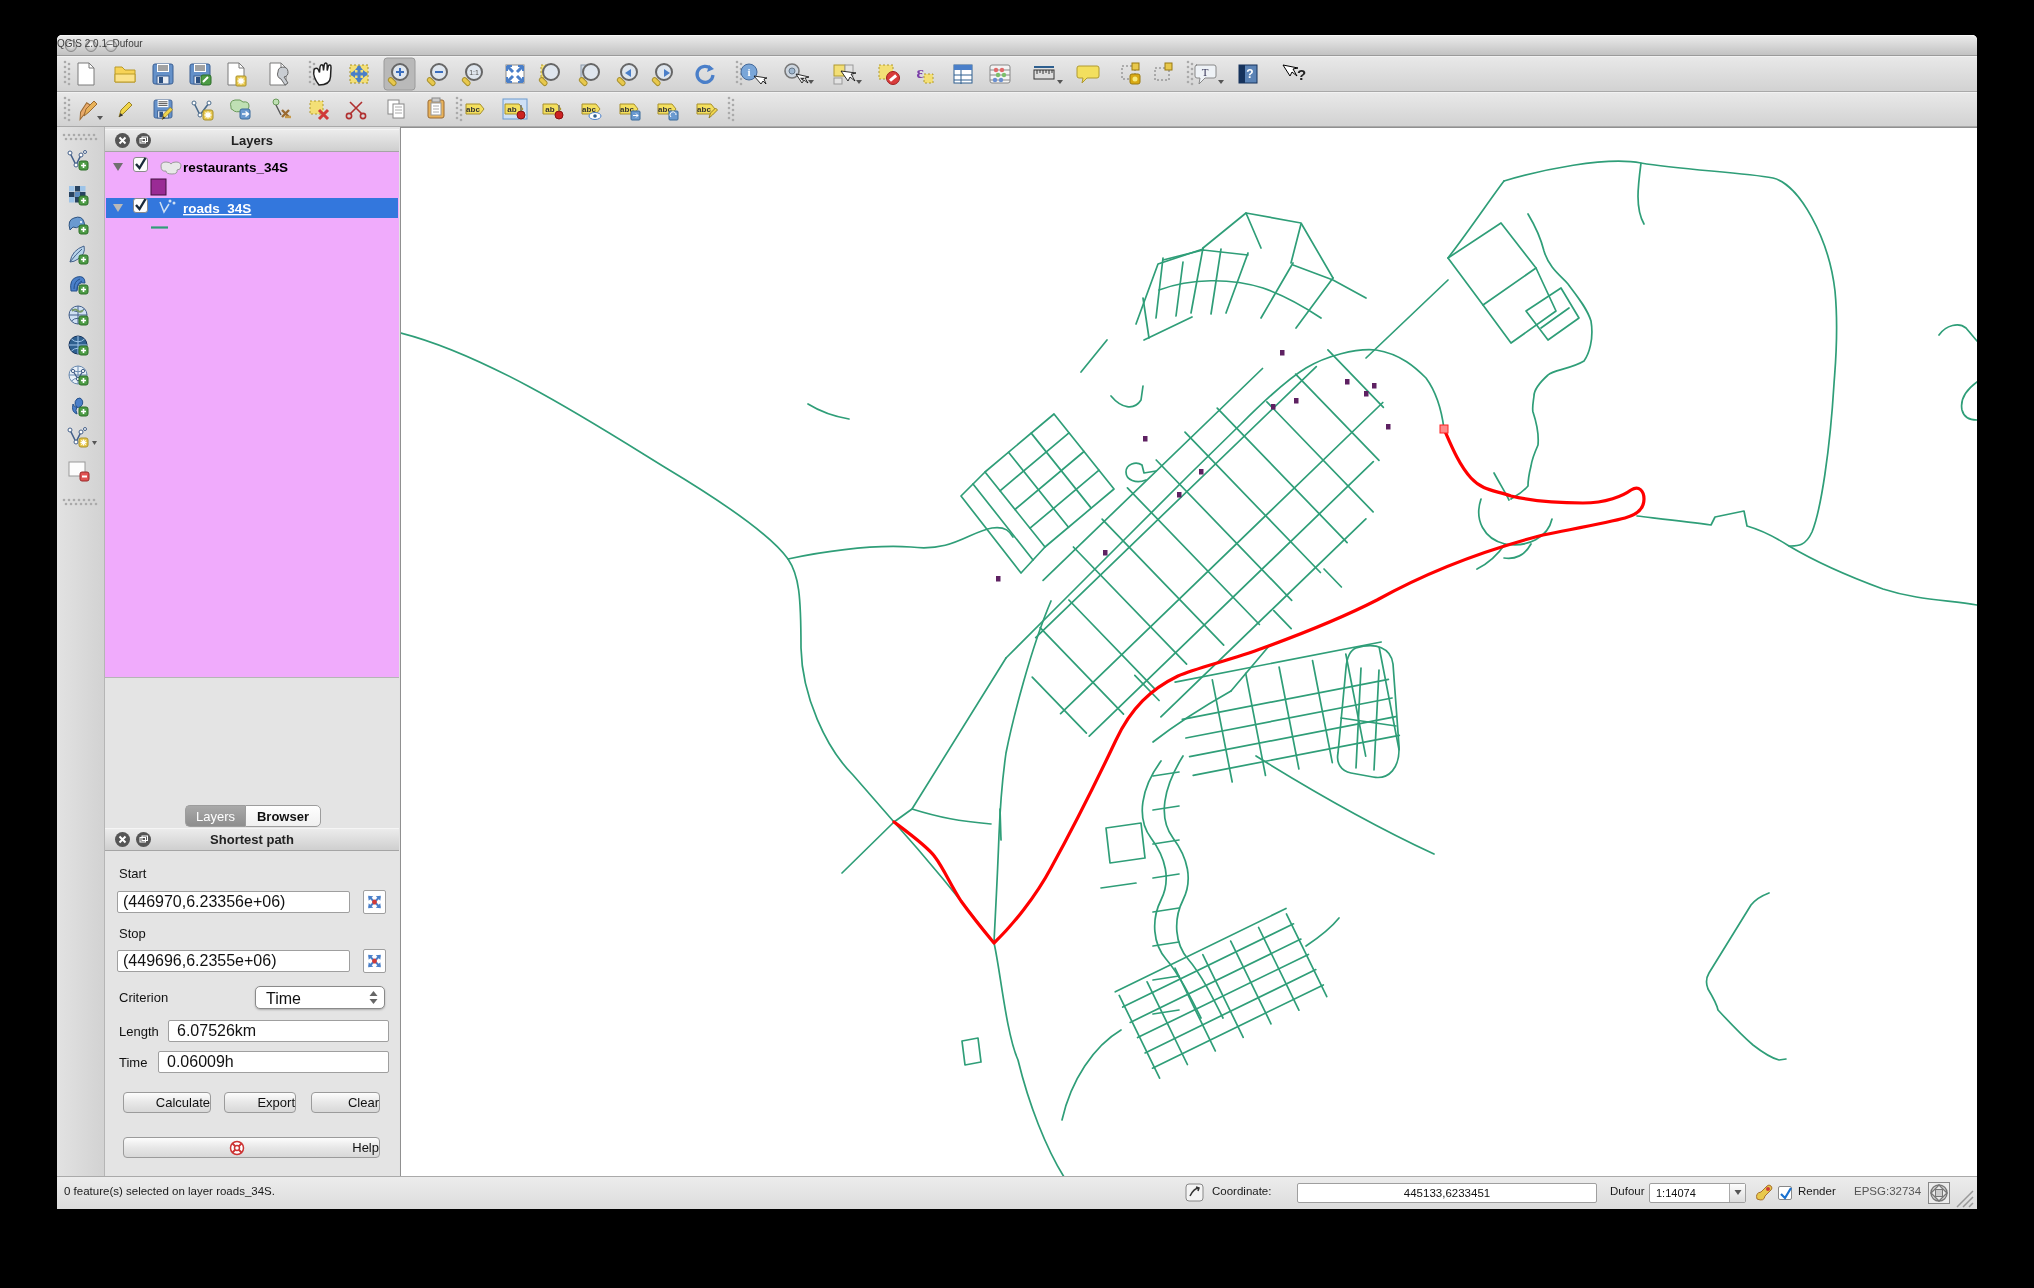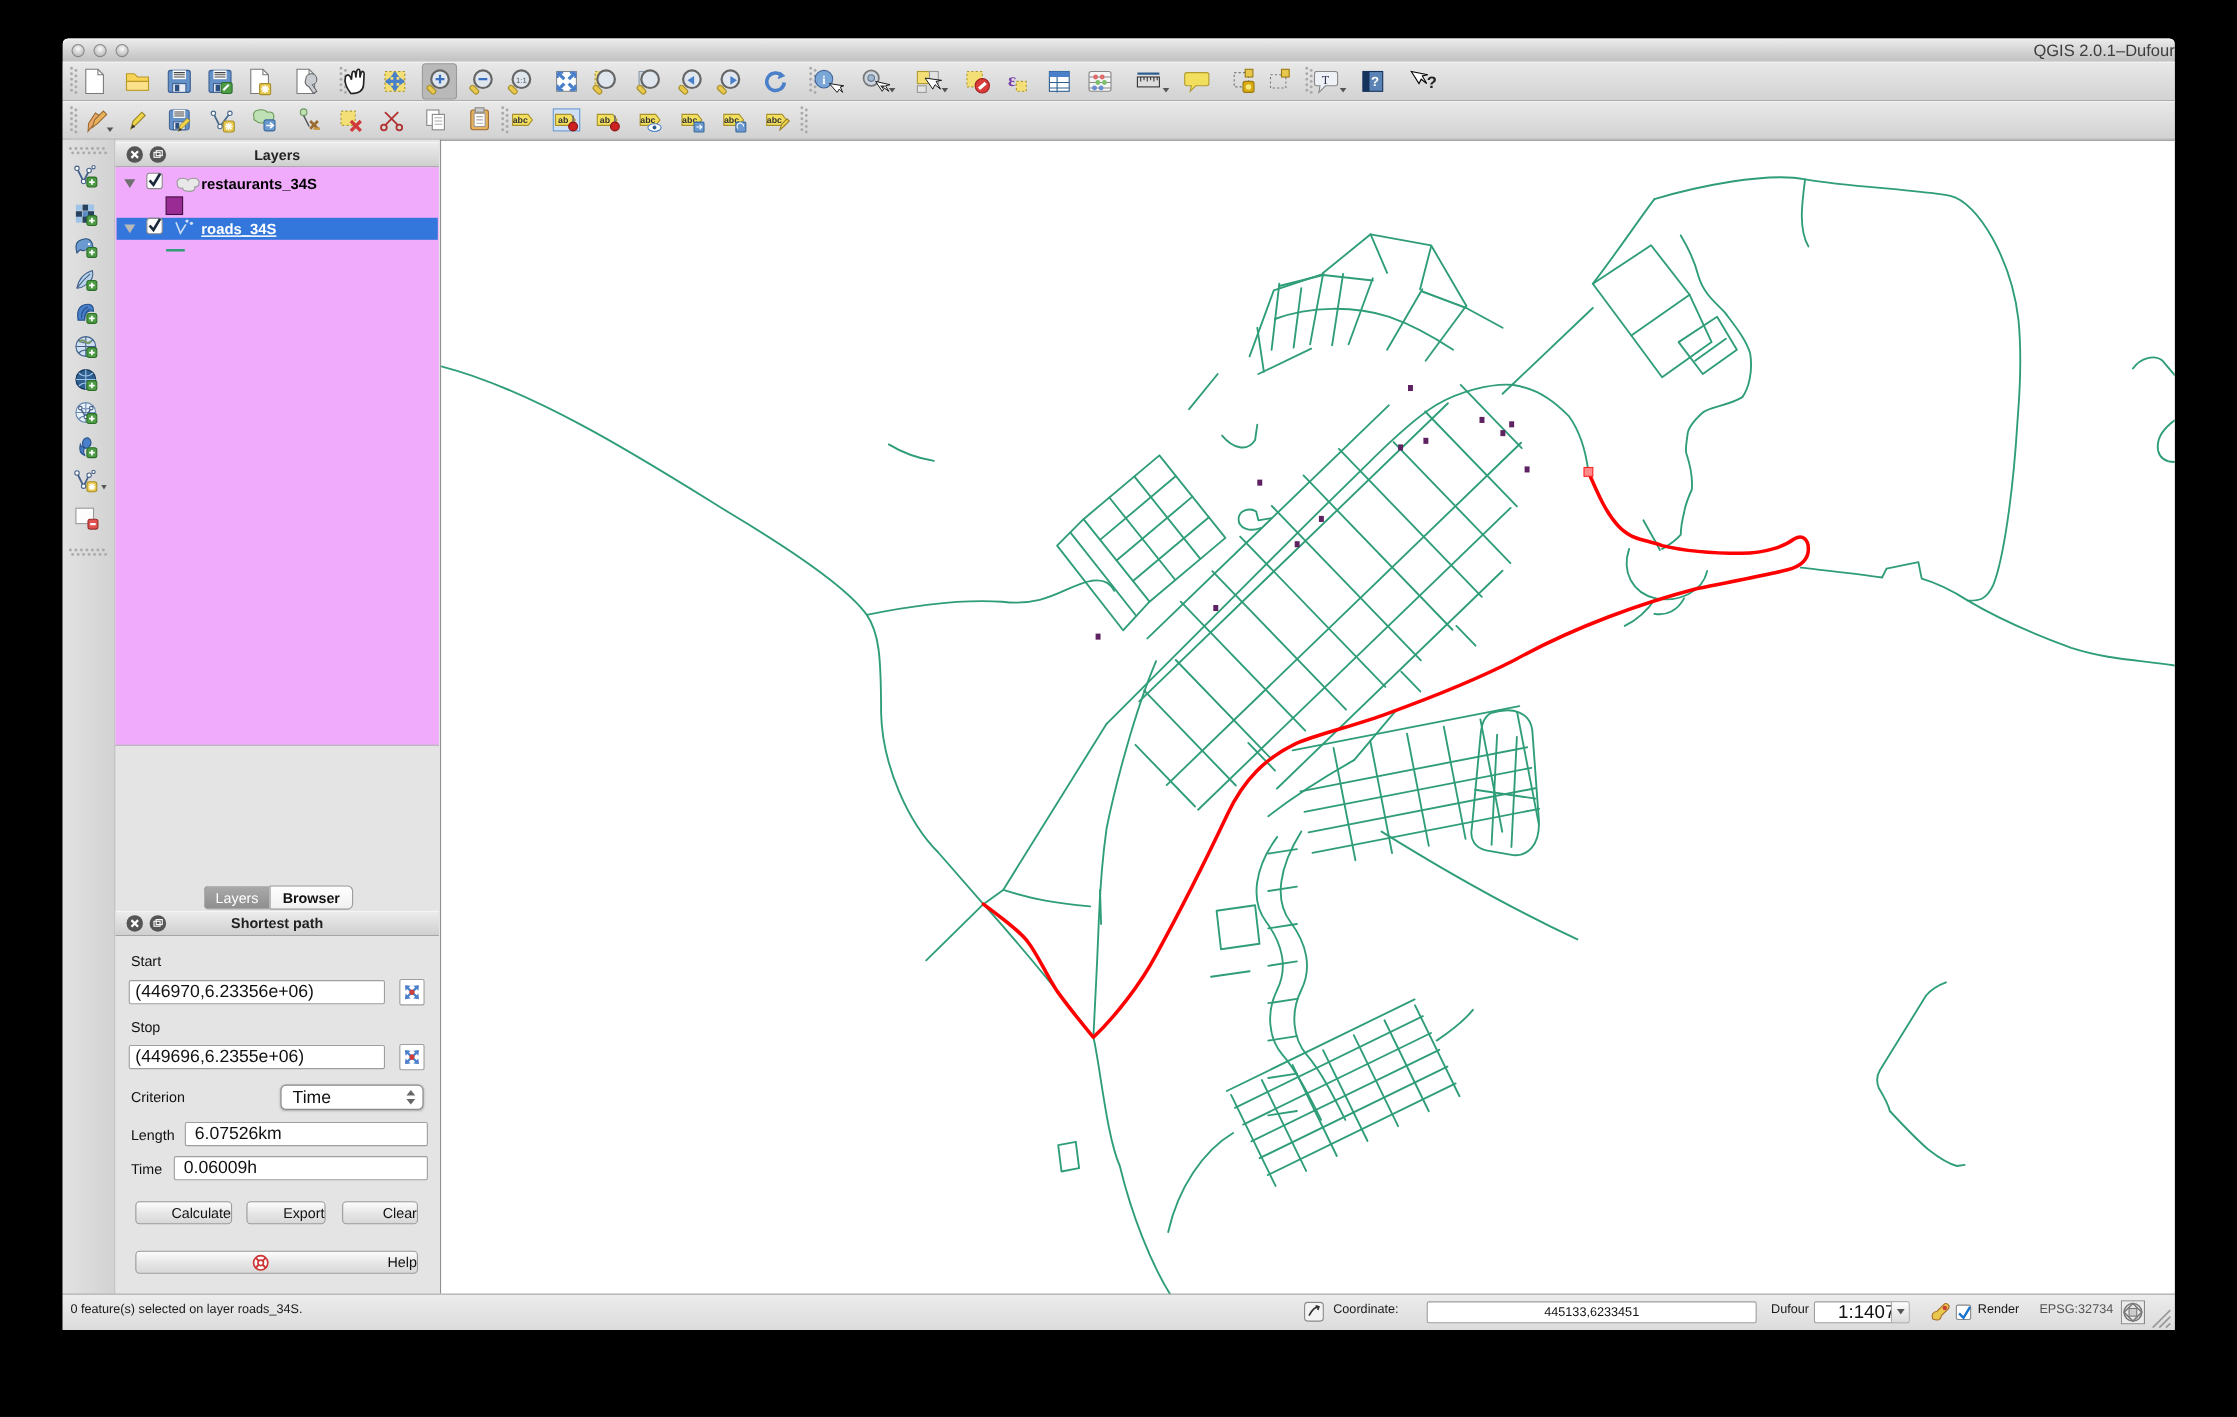--- a/index.html
+++ b/index.html
@@ -1,19 +1,19 @@
 <!DOCTYPE html>
 <html><head><meta charset="utf-8">
 <style>
 *{margin:0;padding:0;box-sizing:border-box}
 html,body{width:2034px;height:1288px;background:#000;font-family:"Liberation Sans",sans-serif;overflow:hidden}
 #win{position:absolute;left:57px;top:35px;width:1920px;height:1174px;background:#e3e3e3;border-radius:5px 5px 0 0}
 #title{position:absolute;left:0;top:0;width:100%;height:21px;border-radius:5px 5px 0 0;
  background:linear-gradient(#ececec,#d5d5d5 55%,#c2c2c2);border-bottom:1px solid #9a9a9a;box-shadow:inset 0 1px 0 #f7f7f7}
-#title .t{position:absolute;left:0;right:0;top:3px;text-align:right;font-size:15px;color:#3d3d3d}
+#title .t{position:absolute;left:0;right:16px;top:3px;text-align:left;font-size:10px;color:#3d3d3d}
 .tl{position:absolute;top:5px;width:12px;height:12px;border-radius:6px;
  background:radial-gradient(circle at 50% 35%,#fbfbfb,#c9c9c9 60%,#ababab);border:1px solid #898989}
 .tbar{position:absolute;left:0;width:100%;background:linear-gradient(#e9e9e9,#d2d2d2);border-bottom:1px solid #a9a9a9;box-shadow:inset 0 1px 0 #f2f2f2}
 #tb1{top:21px;height:36px}
 #tb2{top:57px;height:35px}
 #lstrip{position:absolute;left:0;top:92px;width:48px;height:1049px;background:linear-gradient(90deg,#e2e2e2,#d2d2d2);border-right:1px solid #b5b5b5}
 #panels{position:absolute;left:48px;top:92px;width:294px;height:1049px;background:#e4e4e4}
 .dockhead{position:absolute;left:0;width:294px;height:23px;background:linear-gradient(#ededed,#cfcfcf);border-bottom:1px solid #a5a5a5;box-shadow:inset 0 1px 0 #f5f5f5}
 .dockhead .dt{position:absolute;left:0;right:0;top:4px;text-align:center;font-size:13px;font-weight:bold;color:#222}
 .dbtn{position:absolute;top:4px;width:15px;height:15px;border-radius:8px;background:#555;color:#fff}
@@ -750,21 +750,21 @@
     </div>
  <div id="status">
       <div class="sb" style="left:7px">0 feature(s) selected on layer roads_34S.</div>
       <svg width="20" height="20" style="position:absolute;left:1128px;top:6px">
         <rect x="1" y="1" width="17" height="17" rx="3" fill="#f4f4f4" stroke="#888"></rect>
         <path d="M5,13 q4,-8 9,-8 m-3,-1 l3,1 -1,3" fill="none" stroke="#333" stroke-width="1.5"></path>
       </svg>
       <div class="sb" style="left:1155px">Coordinate:</div>
       <div class="inp" style="left:1240px;top:6px;width:300px;height:20px;line-height:18px;text-align:center;font-size:11.5px">445133,6233451</div>
       <div class="sb" style="left:1553px">Dufour</div>
-      <div class="inp" style="left:1592px;top:6px;width:87px;height:20px;line-height:18px;font-size:17px;padding-left:21px">1:14074<span style="position:absolute;right:0;top:0;width:16px;height:18px;background:linear-gradient(#fdfdfd,#dcdcdc);border-left:1px solid #aaa">
+      <div class="inp" style="left:1592px;top:6px;width:97px;height:20px;line-height:18px;font-size:11px;padding-left:6px">1:14074<span style="position:absolute;right:0;top:0;width:16px;height:18px;background:linear-gradient(#fdfdfd,#dcdcdc);border-left:1px solid #aaa">
           <svg width="16" height="18">
             <path d="M8,11 l-3.5,-5 h7 z" fill="#555"></path>
           </svg>
         </span></div>
       <svg width="20" height="20" style="position:absolute;left:1697px;top:6px">
         <path d="M3,16 q-2,-6 4,-7 l6,-6 q2,-2 4,0 q2,2 0,4 l-6,6 q-1,6 -8,3 z" fill="#e8c84c" stroke="#a8702c"></path>
         <circle cx="14" cy="6" r="2" fill="#d03a3a"></circle>
       </svg>
       <div style="position:absolute;left:1721px;top:9px;width:14px;height:14px;background:#fff;border:1px solid #888;border-radius:2px">
         <svg width="14" height="14">

